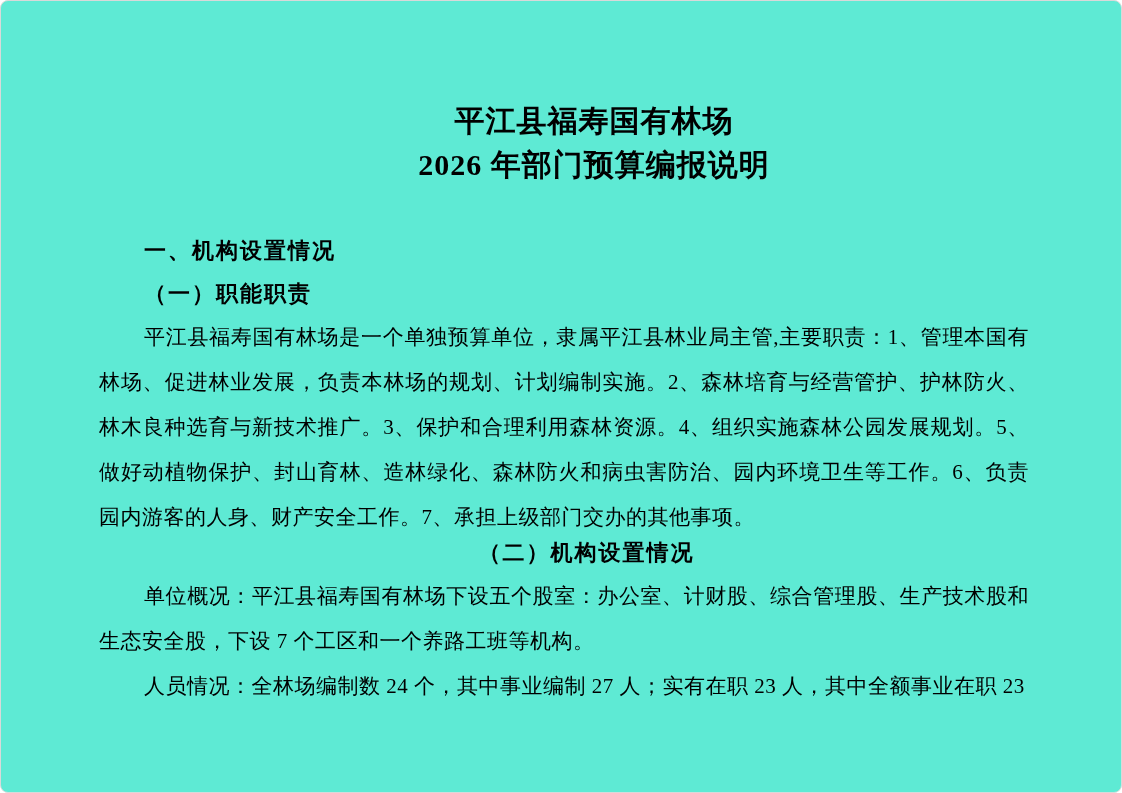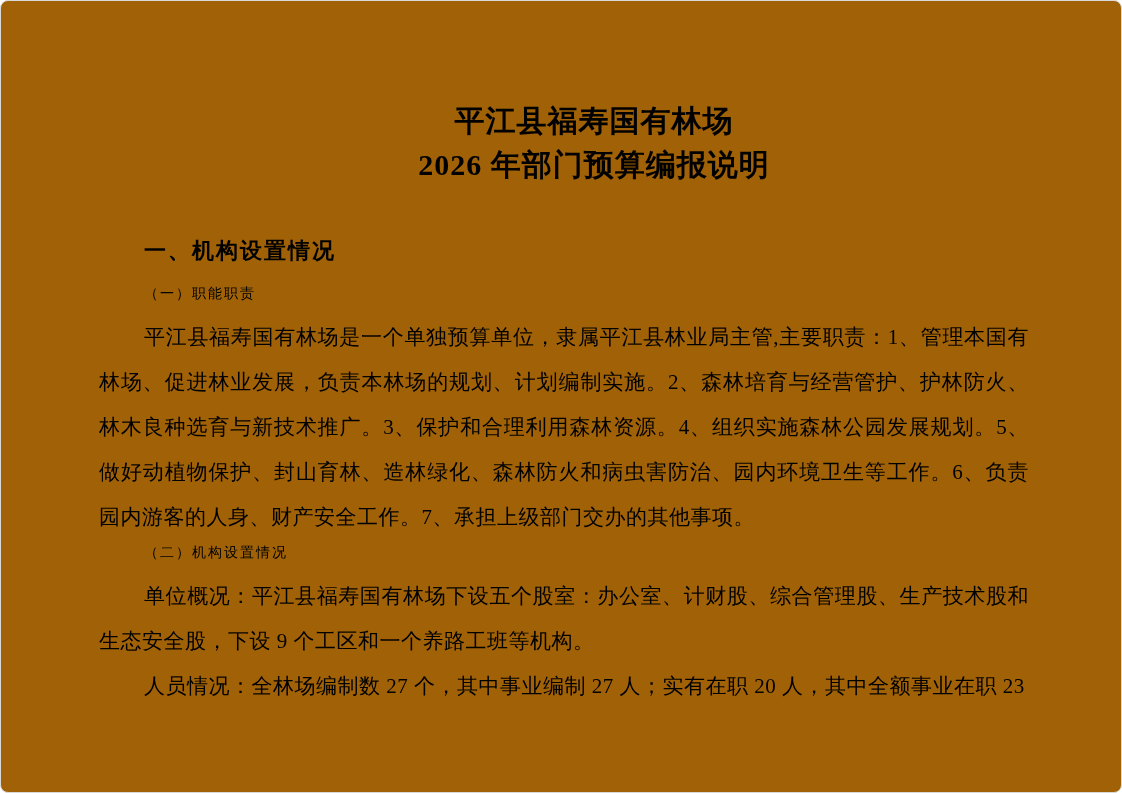--- a/index.html
+++ b/index.html
@@ -5,21 +5,21 @@
   html, body {
     margin: 0;
     padding: 0;
     background: #ffffff;
   }
   .page {
     position: relative;
     box-sizing: border-box;
     width: 1122px;
     height: 793px;
-    background: #a16207;
+    background: #5eead4;
     border: 1px solid #d9d9d9;
     border-radius: 8px;
     overflow: hidden;
     padding: 98px 92px 0 98px;
     color: #000000;
     font-family: "Liberation Serif", "DejaVu Serif", serif;
   }
   .doc-title {
     margin: 0 0 0 60px;            
     text-align: center;
@@ -32,28 +32,29 @@
   .section-heading {
     margin: 42px 0 0 45px;
     font-size: 22px;
     font-weight: bold;
     line-height: 43px;
     letter-spacing: 2px;
     font-family: "Liberation Sans", "DejaVu Sans", sans-serif; 
   }
   .subsection-heading {
     margin: 0 0 0 45px;
-    font-size: 14px;
-    font-weight: normal;
+    font-size: 22px;
+    font-weight: bold;
     line-height: 43px;
     letter-spacing: 2px;
     font-family: "Liberation Serif", "DejaVu Serif", serif;    
   }
   .subsection-heading.second {
     margin-top: -9px;
+    text-align: center;
   }
   .body-paragraph {
     margin: 0;
     font-size: 21px;
     line-height: 45px;
     letter-spacing: 0.5px;
     text-indent: 45px;
     text-align: justify;
     text-justify: inter-character;
     word-break: break-all;
@@ -70,17 +71,17 @@
   </h1>
 
   <h2 class="section-heading">一、机构设置情况</h2>
 
   <h3 class="subsection-heading">（一）职能职责</h3>
 
   <p class="body-paragraph">平江县福寿国有林场是一个单独预算单位，隶属平江县林业局主管,主要职责：1、管理本国有林场、促进林业发展，负责本林场的规划、计划编制实施。2、森林培育与经营管护、护林防火、林木良种选育与新技术推广。3、保护和合理利用森林资源。4、组织实施森林公园发展规划。5、做好动植物保护、封山育林、造林绿化、森林防火和病虫害防治、园内环境卫生等工作。6、负责园内游客的人身、财产安全工作。7、承担上级部门交办的其他事项。</p>
 
   <h3 class="subsection-heading second">（二）机构设置情况</h3>
 
-  <p class="body-paragraph">单位概况：平江县福寿国有林场下设五个股室：办公室、计财股、综合管理股、生产技术股和生态安全股，下设 9 个工区和一个养路工班等机构。</p>
+  <p class="body-paragraph">单位概况：平江县福寿国有林场下设五个股室：办公室、计财股、综合管理股、生产技术股和生态安全股，下设 7 个工区和一个养路工班等机构。</p>
 
-  <p class="body-paragraph">人员情况：全林场编制数 27 个，其中事业编制 27 人；实有在职 20 人，其中全额事业在职 23</p>
+  <p class="body-paragraph">人员情况：全林场编制数 24 个，其中事业编制 27 人；实有在职 23 人，其中全额事业在职 23</p>
 
 </div>
 
 </body></html>

